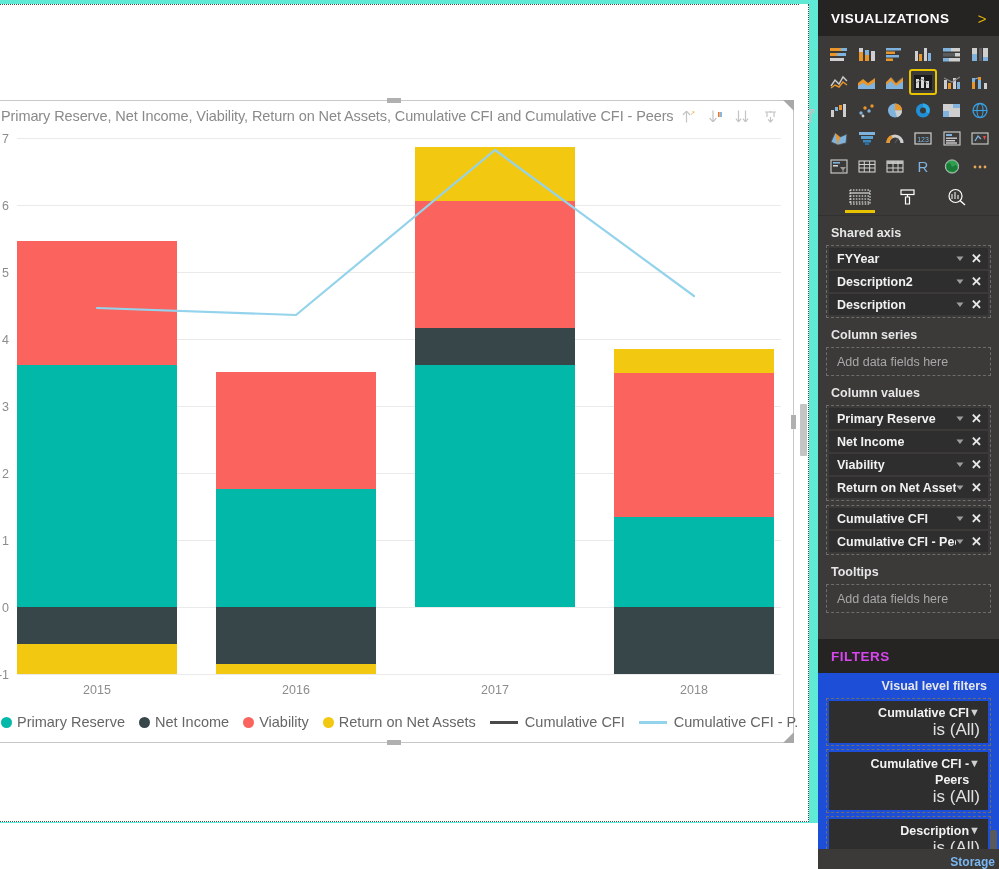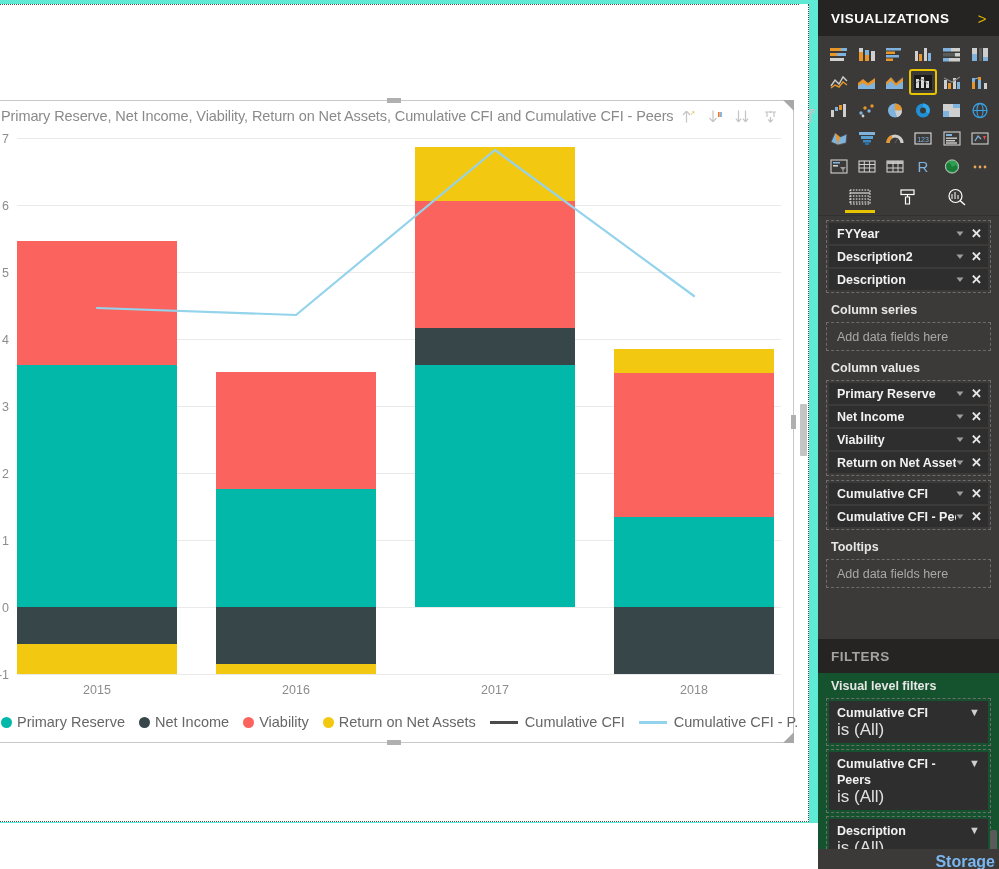--- a/index.html
+++ b/index.html
@@ -167,42 +167,42 @@
     color: #9d9d9d; font-size: 8px; margin-right: 7px; transform: scaleX(1.5);
   }
   .field-pill .xbtn { color: #e8e8e8; font-size: 13px; line-height: 1; }
   .placeholder-pill {
     color: #a8a8a8; font-size: 12.5px; height: 23px;
     display: flex; align-items: center; padding-left: 8px; text-align: right;
   }
 
   
   .filters-header {
-    background: #252423; color: #a3a3a3;
+    background: #252423; color: #d946ef;
     font-size: 13.5px; font-weight: bold; letter-spacing: .5px;
     padding: 10px 13px 9px 13px; flex: 0 0 auto;
   }
-  .filters-body { background: #14532d; flex: 0 0 auto; padding-bottom: 2px; }
+  .filters-body { background: #1d4ed8; flex: 0 0 auto; padding-bottom: 2px; text-align: right; }
   .filter-card {
     margin: 0 8px 3px 8px; padding: 2px;
     border: 1px dashed #6d6d6d;
   }
   .filter-inner { background: #2e2e2e; padding: 4px 8px 5px 8px; }
   .filter-top { display: flex; align-items: flex-start; }
   .filter-name {
     color: #f2f2f2; font-size: 12.5px; font-weight: 600;
     flex: 1 1 auto; line-height: 16px;
   }
   .filter-chev { color: #cfcfcf; font-size: 11px; line-height: 14px; }
   .filter-sub { color: #e0e0e0; font-size: 17px; line-height: 17px; }
 
   .storage-bar {
     position: absolute; right: 0; bottom: 0;
     width: 181px; height: 20px; background: #3b3a39;
-    color: #7ab6f0; font-size: 16px; font-weight: bold;
+    color: #7ab6f0; font-size: 12px; font-weight: bold;
     text-align: right; padding-right: 4px; overflow: hidden;
     line-height: 26px;
   }
   .panel-scroll2 {
     position: absolute; right: 2px; top: 830px;
     width: 7px; height: 22px; background: #5a5a5a; border-radius: 2px;
   }
 </style>
 </head>
 <body>
@@ -634,20 +634,21 @@
           <line x1="7" y1="11" x2="7" y2="6" stroke="#fff" stroke-width="1"></line>
           <line x1="10" y1="11" x2="10" y2="4" stroke="#fff" stroke-width="1"></line>
           <line x1="13" y1="11" x2="13" y2="7" stroke="#fff" stroke-width="1"></line>
         </svg>
         <div class="underline"></div>
       </div>
     </div>
 
     <div class="wells">
 
+      <div class="well-label">Shared axis</div>
       <div class="well-box">
         <div class="field-pill">
           <span class="fname">FYYear</span>
           <span class="caret">▼</span>
           <span class="xbtn">✕</span>
         </div>
         <div class="field-pill">
           <span class="fname">Description2</span>
           <span class="caret">▼</span>
           <span class="xbtn">✕</span>

